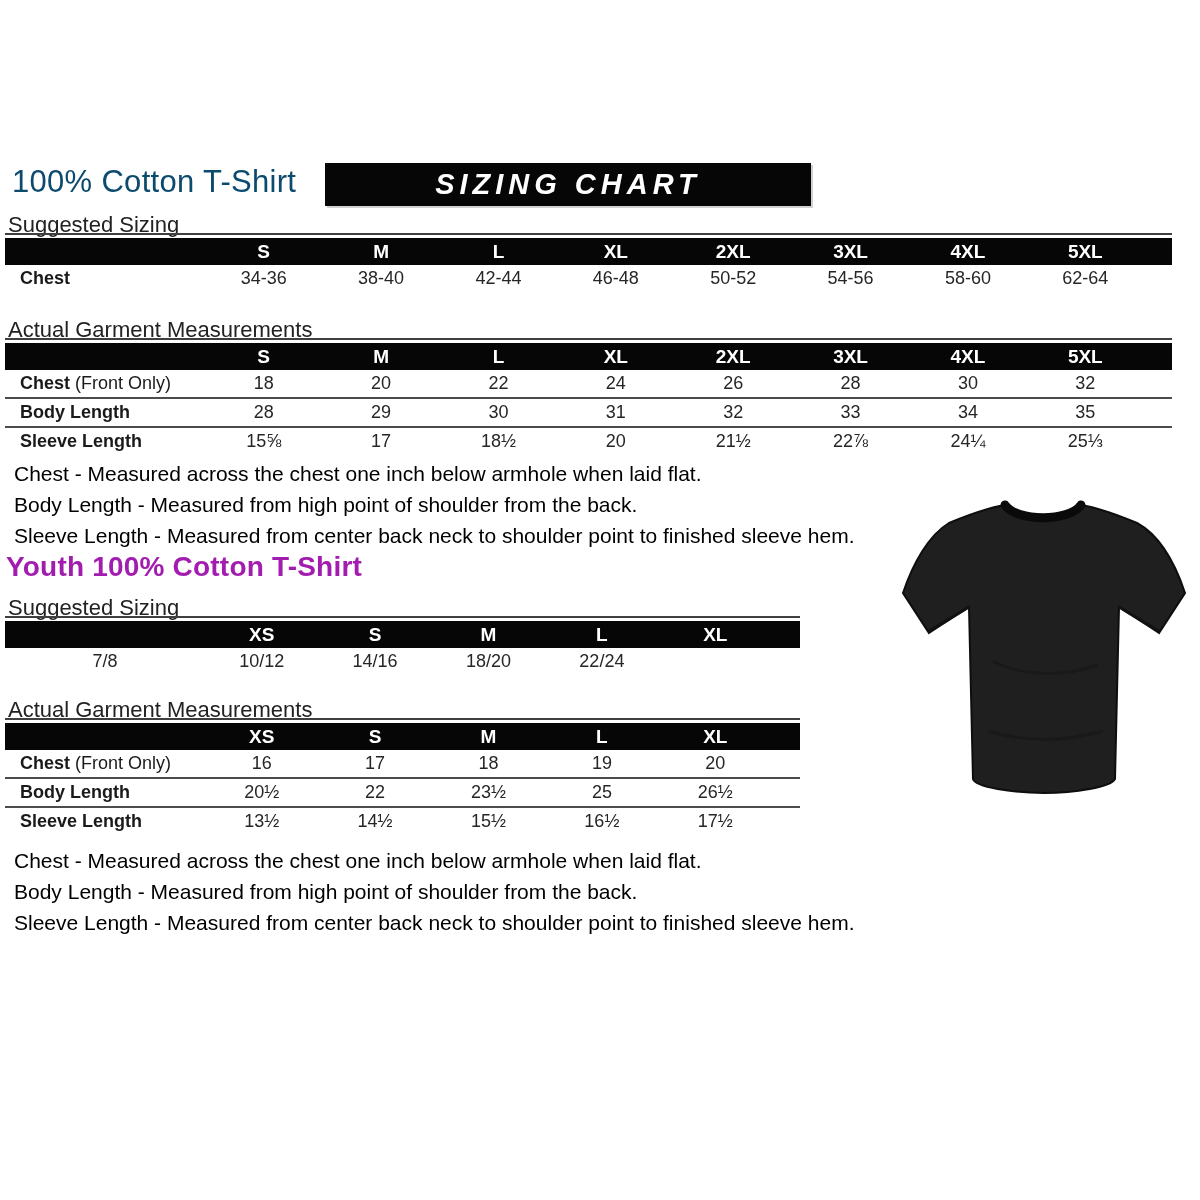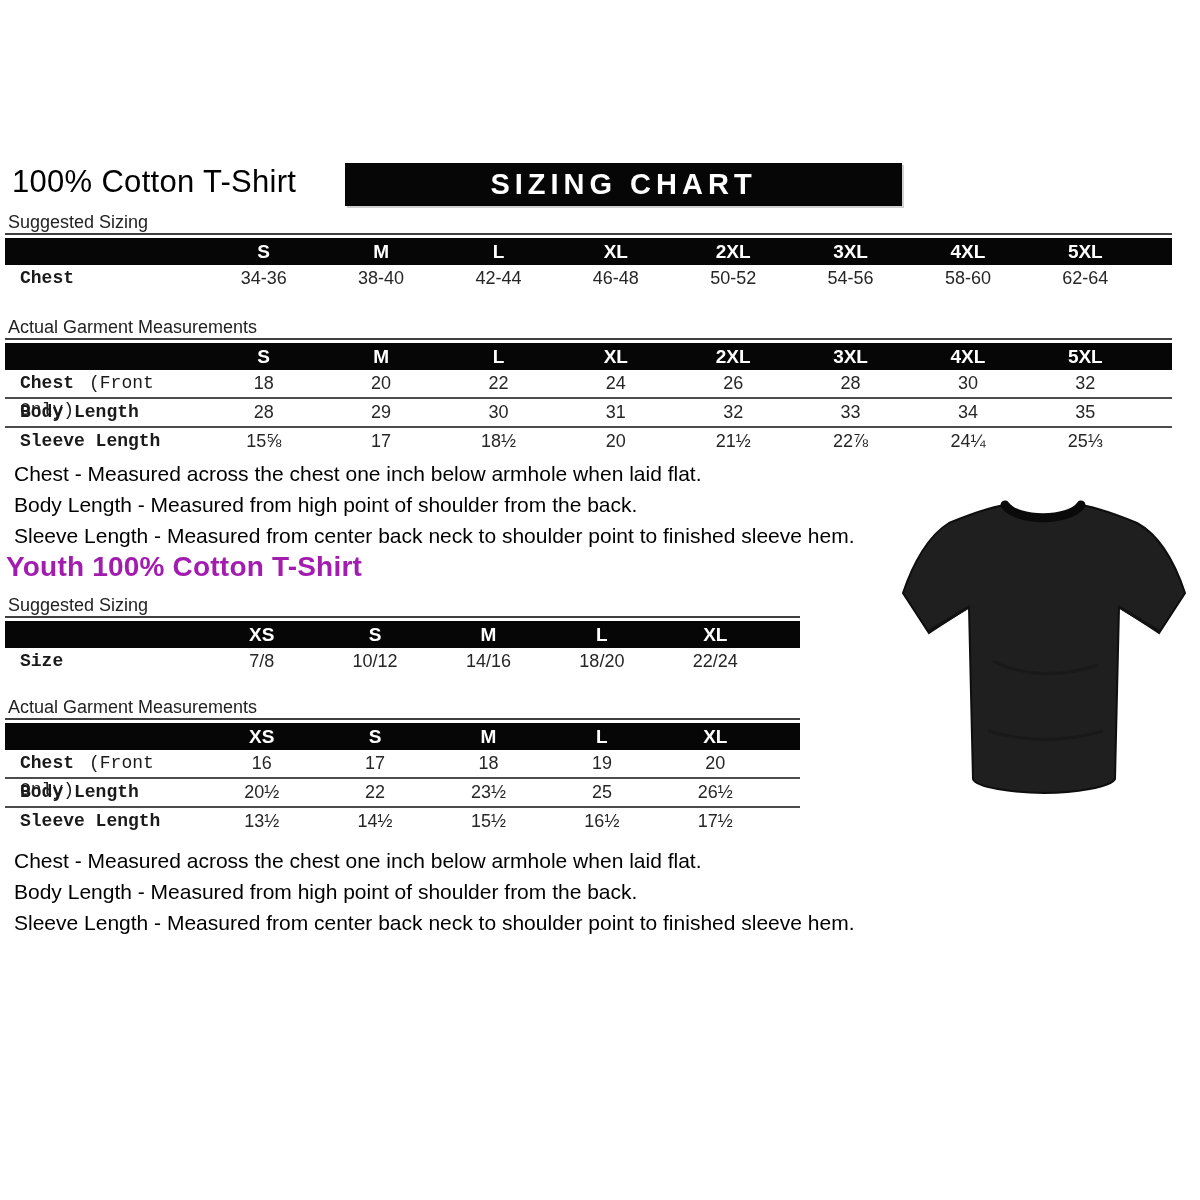--- a/index.html
+++ b/index.html
@@ -9,52 +9,53 @@
     width: 1200px; height: 1200px;
     background: #ffffff;
     font-family: "Liberation Sans", "DejaVu Sans", sans-serif;
     color: #1c1c1c;
     overflow: hidden;
   }
   .abs { position: absolute; }
 
   .title {
     left: 12px; top: 164px;
-    font-size: 31px; font-weight: 400; letter-spacing: .3px; color: #000000;
+    font-size: 31px; font-weight: 400; letter-spacing: .3px; color: #0c4a6e;
   }
   .banner {
-    left: 345px; top: 163px; width: 557px; height: 43px;
+    left: 325px; top: 163px; width: 486px; height: 43px;
     background: #060606;
     display: flex; align-items: center; justify-content: center;
     box-shadow: 2px 2px 0 rgba(0,0,0,.18);
+    font-style: italic;
   }
   .banner-text {
     color: #ffffff; font-weight: 700; font-size: 29px; letter-spacing: 5px;
   }
-  .sec-label { font-size: 18px; color: #222222; }
+  .sec-label { font-size: 22px; color: #222222; }
 
   .tbl { border-top: 2px solid #3f3f3f; }
   .hrow {
     display: grid; margin-top: 3px;
     background: #060606; color: #ffffff;
     font-weight: 700; font-size: 19px;
     height: 27px; line-height: 27px; text-align: center;
   }
   .drow {
     display: grid;
     font-size: 18px; height: 29px; line-height: 27px; text-align: center;
     color: #262626;
   }
   .t-a { width: 1167px; }
   .t-a .hrow, .t-a .drow { grid-template-columns: 200px repeat(8, 1fr); padding-right: 28px; }
   .t-y { width: 795px; }
   .t-y .hrow, .t-y .drow { grid-template-columns: 200px repeat(5, 1fr); padding-right: 28px; }
 
-  .lbl-cell { text-align: left; padding-left: 15px; font-weight: 700; color: #1a1a1a; font-family: Liberation Mono, monospace; }
-  .sfx { font-weight: 400; margin-left: 15px; }
+  .lbl-cell { text-align: left; padding-left: 15px; font-weight: 700; color: #1a1a1a; }
+  .sfx { font-weight: 400; margin-left: 5px; }
 
   .sep .drow { border-bottom: 2px solid #4c4c4c; }
   .sep .drow:last-child { border-bottom: none; }
 
   .youth-title { font-size: 28px; font-weight: 700; color: #a21caf; letter-spacing: .2px; }
 
   .notes { font-size: 21px; line-height: 31px; color: #000000; }
 </style>
 </head>
 <body>
@@ -155,21 +156,20 @@
   <div class="abs tbl t-y" style="left:5px; top:616px;">
     <div class="hrow">
       <div></div>
       <div>XS</div>
       <div>S</div>
       <div>M</div>
       <div>L</div>
       <div>XL</div>
     </div>
     <div class="drow">
-      <div class="lbl-cell">Size</div>
       <div>7/8</div>
       <div>10/12</div>
       <div>14/16</div>
       <div>18/20</div>
       <div>22/24</div>
     </div>
   </div>
 
   <div class="abs sec-label" style="left:8px; top:697px;">Actual Garment Measurements</div>
 

